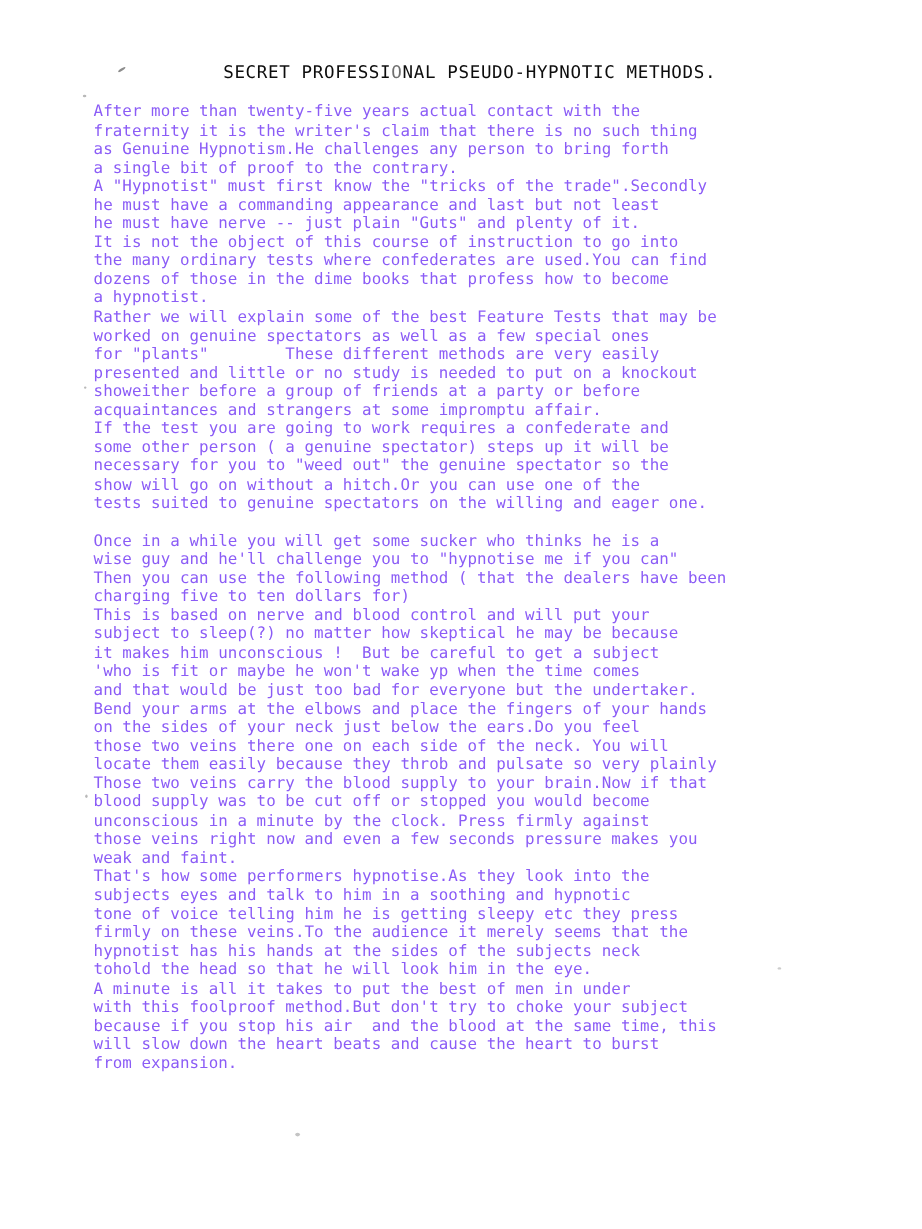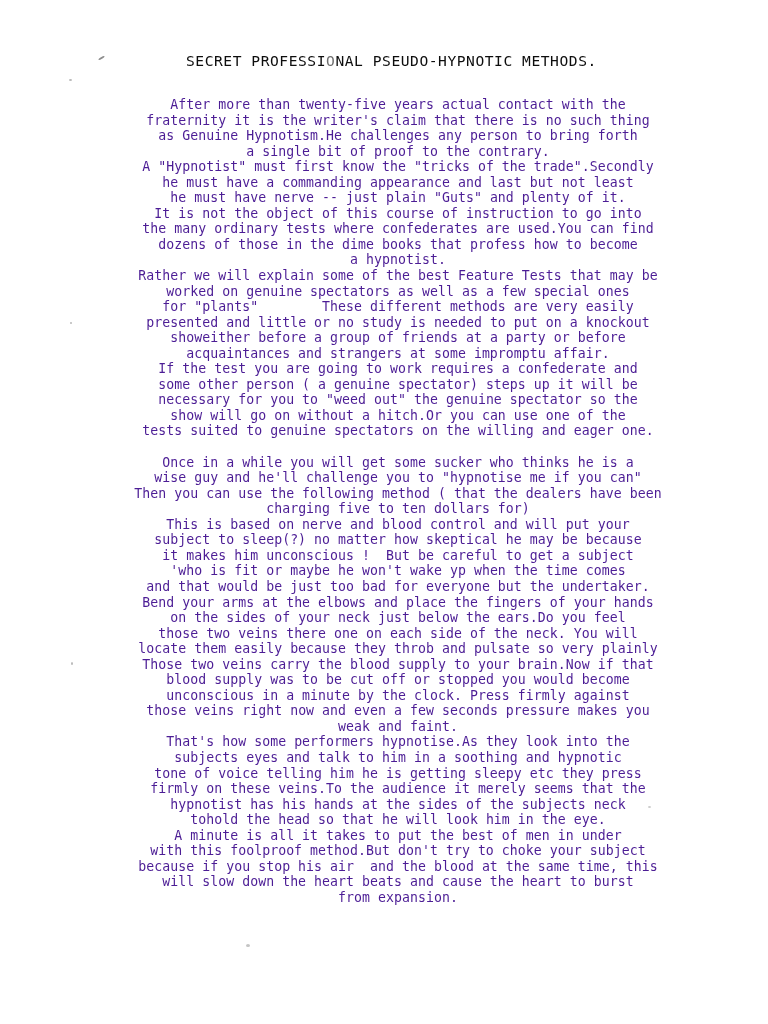--- a/index.html
+++ b/index.html
@@ -10,21 +10,20 @@
   }
   body {
     font-family: "DejaVu Sans Mono", "Liberation Mono", monospace;
   }
   #page {
     position: relative;
     width: 698px;
     height: 1024px;
     background: #ffffff;
     overflow: hidden;
-    text-align: center;
   }
   
   .speck {
     position: absolute;
     background: #b9b9b9;
     border-radius: 50%;
     pointer-events: none;
   }
   .speck.s1 { left: 98px;  top: 57px;  width: 7px;  height: 2px; transform: rotate(-32deg); background:#8d8d8d; }
   .speck.s2 { left: 69px;  top: 79px;  width: 3px;  height: 2px; }
@@ -48,24 +47,23 @@
     color: #6f6f6f;
   }
 
   #body-text {
     position: absolute;
     left: 78px;
     top: 86px;
     width: 640px;
     font-size: 13.2px;
     line-height: 15.55px;
-    color: #4c1d95;
+    color: #8b5cf6;
     white-space: pre-wrap;
     letter-spacing: 0.05px;
-    margin-top: 11px;
   }
   #body-text .ln {
     display: block;
     white-space: pre;
     min-height: 15.55px;
   }
   #body-text .ln.blank {
     height: 15.55px;
   }
   .uline {

